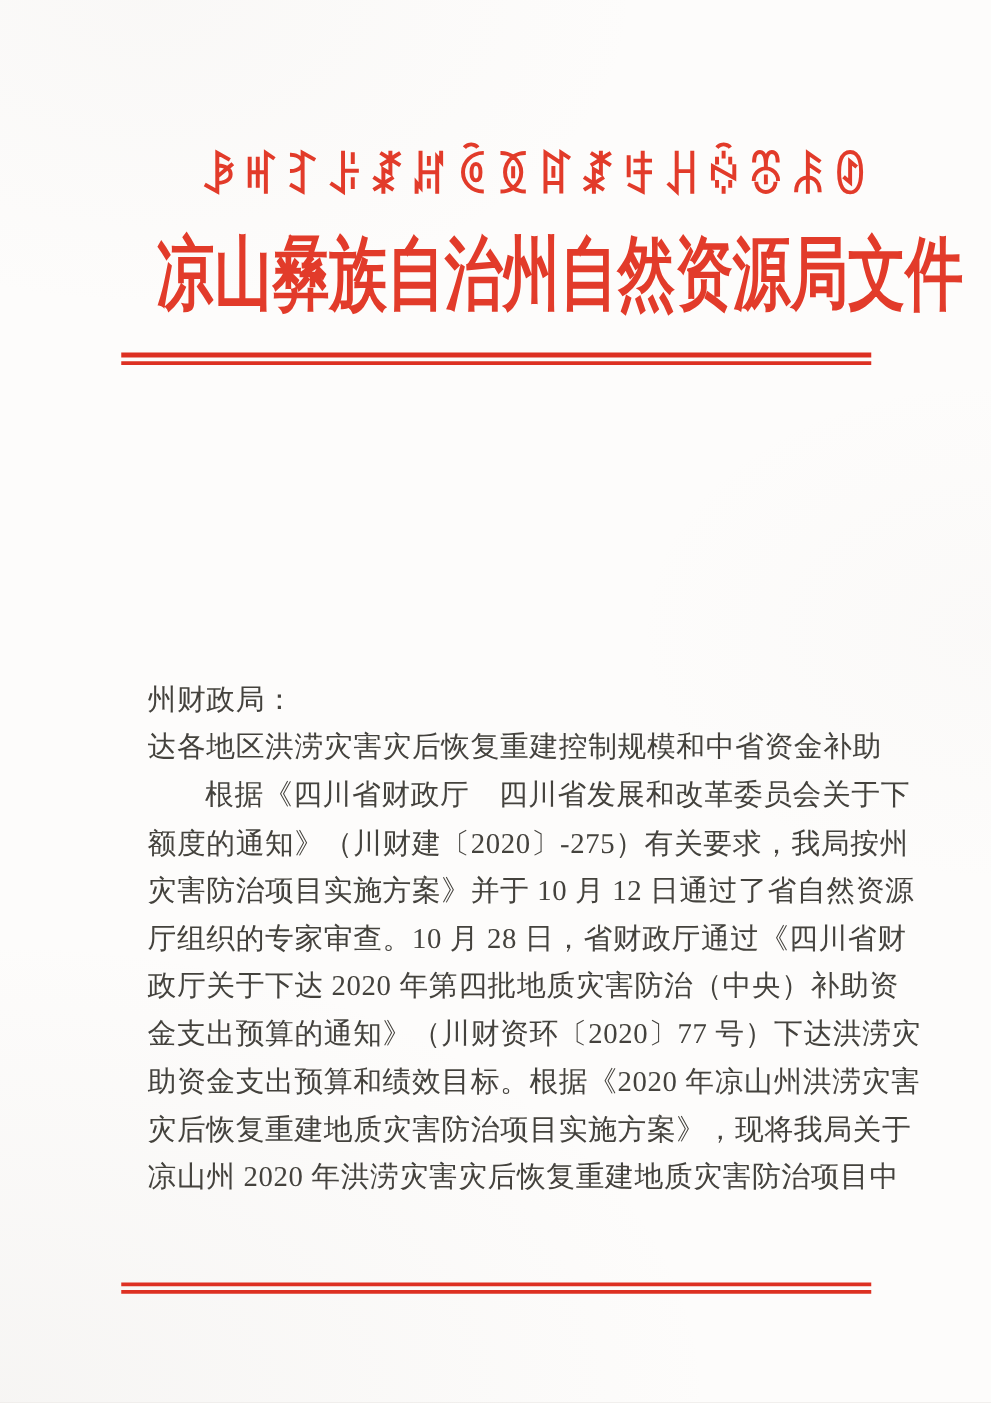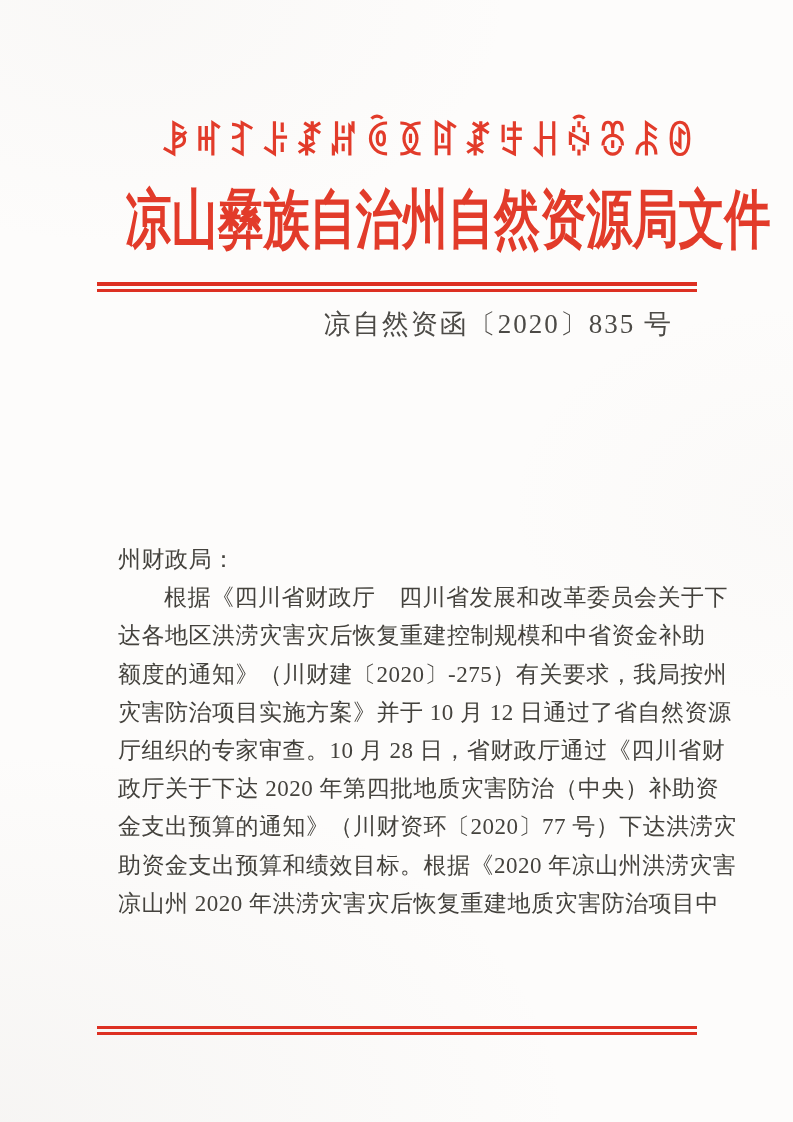--- a/index.html
+++ b/index.html
@@ -130,31 +130,31 @@
 <div class="page">
 
   <div class="yi-line">ꆃꎭꆈꌠꊨꏦꏱꅉꍏꊨꄜꃅꍇꁨꄯꊸ</div>
 
   <div class="agency-line">
     <span class="squeeze">凉山彝族自治州自然资源局文件</span>
   </div>
 
   <div class="rule-top"></div>
 
-  <div class="doc-number">凉自然资函〔2020〕835 号</div>
 
 
   <div class="body-block">
     <div class="salutation">州财政局：</div>
+    <div class="body-line">达各地区洪涝灾害灾后恢复重建控制规模和中省资金补助</div>
     <div class="body-line indent">根据《四川省财政厅　四川省发展和改革委员会关于下</div>
-    <div class="body-line">达各地区洪涝灾害灾后恢复重建控制规模和中省资金补助</div>
     <div class="body-line">额度的通知》（川财建〔2020〕-275）有关要求，我局按州</div>
     <div class="body-line">灾害防治项目实施方案》并于 10 月 12 日通过了省自然资源</div>
     <div class="body-line">厅组织的专家审查。10 月 28 日，省财政厅通过《四川省财</div>
     <div class="body-line">政厅关于下达 2020 年第四批地质灾害防治（中央）补助资</div>
     <div class="body-line">金支出预算的通知》（川财资环〔2020〕77 号）下达洪涝灾</div>
     <div class="body-line">助资金支出预算和绩效目标。根据《2020 年凉山州洪涝灾害</div>
+    <div class="body-line">灾后恢复重建地质灾害防治项目实施方案》，现将我局关于</div>
     <div class="body-line">凉山州 2020 年洪涝灾害灾后恢复重建地质灾害防治项目中</div>
   </div>
 
   <div class="rule-bottom"></div>
 
 </div>
 
 </body></html>

